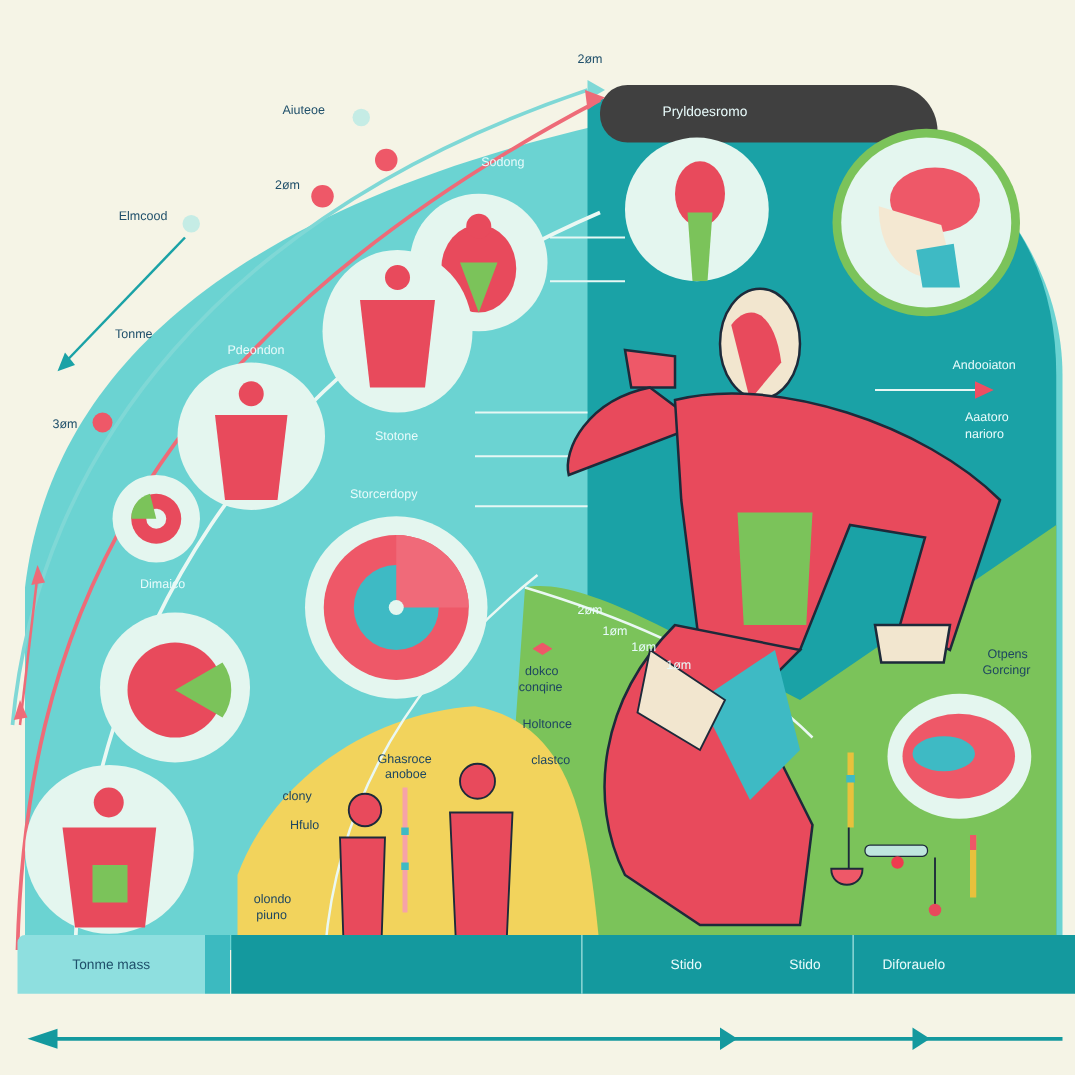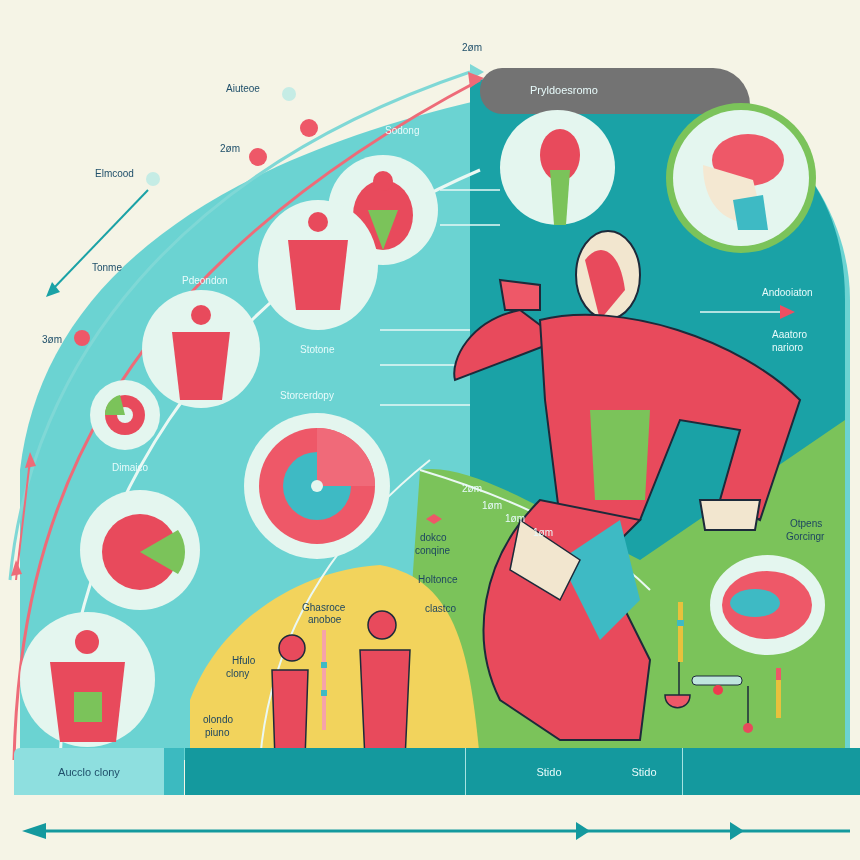--- a/index.html
+++ b/index.html
@@ -49,21 +49,21 @@
 
   <line x1="380" y1="405" x2="470" y2="405" stroke="#e6f7f4" stroke-width="1.5"></line>
   <line x1="380" y1="330" x2="470" y2="330" stroke="#e6f7f4" stroke-width="1.5"></line>
   <line x1="380" y1="365" x2="470" y2="365" stroke="#e6f7f4" stroke-width="1.5"></line>
   <line x1="440" y1="190" x2="500" y2="190" stroke="#e6f7f4" stroke-width="1.5"></line>
   <line x1="440" y1="225" x2="500" y2="225" stroke="#e6f7f4" stroke-width="1.5"></line>
   <line x1="700" y1="312" x2="780" y2="312" stroke="#e6f7f4" stroke-width="1.5"></line>
   <polygon points="780,305 795,312 780,319" fill="#ee4f62"></polygon>
 </svg>
 
-<div class="abs" style="left:480px;top:68px;width:270px;height:46px;border-radius:24px 40px 10px 24px;background:#737373;">
+<div class="abs" style="left:480px;top:68px;width:270px;height:46px;border-radius:24px 40px 10px 24px;background:#404040;">
   <span class="lbl light" style="left:50px;top:16px;font-size:11px;">Pryldoesromo</span>
 </div>
 
 <span class="lbl" style="left:462px;top:42px;">2øm</span>
 <span class="lbl" style="left:226px;top:83px;">Aiuteoe</span>
 <span class="lbl" style="left:95px;top:168px;">Elmcood</span>
 <span class="lbl" style="left:220px;top:143px;">2øm</span>
 <span class="lbl" style="left:92px;top:262px;">Tonme</span>
 <span class="lbl" style="left:42px;top:334px;">3øm</span>
 
@@ -180,47 +180,50 @@
   <circle cx="718" cy="690" r="5" fill="#ee3b4f"></circle>
   <line x1="748" y1="686" x2="748" y2="728" stroke="#1d2a3a" stroke-width="1.5"></line>
   <circle cx="748" cy="728" r="5" fill="#e84a5c"></circle>
   <rect x="776" y="668" width="5" height="50" fill="#e8c13c"></rect>
   <rect x="776" y="668" width="5" height="12" fill="#ee5868"></rect>
 </svg>
 
 <span class="lbl dark" style="left:302px;top:602px;">Ghasroce</span>
 <span class="lbl dark" style="left:308px;top:614px;">anoboe</span>
 <span class="lbl dark" style="left:232px;top:655px;">Hfulo</span>
-<span class="lbl dark" style="left:226px;top:668px;">clony</span>
+<span class="lbl dark" style="left:226px;top:632px;">clony</span>
 <span class="lbl dark" style="left:203px;top:714px;">olondo</span>
 <span class="lbl dark" style="left:205px;top:727px;">piuno</span>
 <svg width="860" height="860" viewBox="0 0 860 860">
   <circle cx="292" cy="648" r="13" fill="#e84a5c" stroke="#1d2a3a" stroke-width="1.5"></circle>
   <path d="M272 670 L308 670 L305 760 L275 760 Z" fill="#e84a5c" stroke="#1d2a3a" stroke-width="1.5"></path>
   <circle cx="382" cy="625" r="14" fill="#e84a5c" stroke="#1d2a3a" stroke-width="1.5"></circle>
   <path d="M360 650 L410 650 L405 760 L365 760 Z" fill="#e84a5c" stroke="#1d2a3a" stroke-width="1.5"></path>
   <rect x="322" y="630" width="4" height="100" fill="#f6a3a8"></rect>
   <rect x="321" y="662" width="6" height="6" fill="#3ebac4"></rect>
   <rect x="321" y="690" width="6" height="6" fill="#3ebac4"></rect>
 </svg>
 
 <div class="abs" style="left:14px;top:748px;width:846px;height:47px;">
   <div class="bar-cell" style="left:0;width:150px;background:#8edfdf;color:#1f4f6a;border-radius:6px 0 0 0;">
-    <span>Aucclo clony</span>
+    <span>Tonme mass</span>
   </div>
   <div class="abs" style="left:150px;top:0;width:20px;height:100%;background:#3cbac0;"></div>
   <div class="abs" style="left:171px;top:0;width:675px;height:100%;background:#14999e;"></div>
   <div class="abs" style="left:451px;top:0;width:1px;height:100%;background:#a5e3e1;"></div>
   <div class="bar-cell" style="left:500px;width:70px;">
     <span>Stido</span>
   </div>
   <div class="bar-cell" style="left:600px;width:60px;">
     <span>Stido</span>
   </div>
   <div class="abs" style="left:668px;top:0;width:1px;height:100%;background:#a5e3e1;"></div>
+  <div class="bar-cell" style="left:672px;width:90px;">
+    <span>Diforauelo</span>
+  </div>
 </div>
 
 <svg width="860" height="860" viewBox="0 0 860 860">
   <line x1="30" y1="831" x2="850" y2="831" stroke="#14999e" stroke-width="3"></line>
   <polygon points="22,831 46,823 46,839" fill="#14999e"></polygon>
   <polygon points="576,822 590,831 576,840" fill="#14999e"></polygon>
   <polygon points="730,822 744,831 730,840" fill="#14999e"></polygon>
 </svg>
 
 </body></html>

